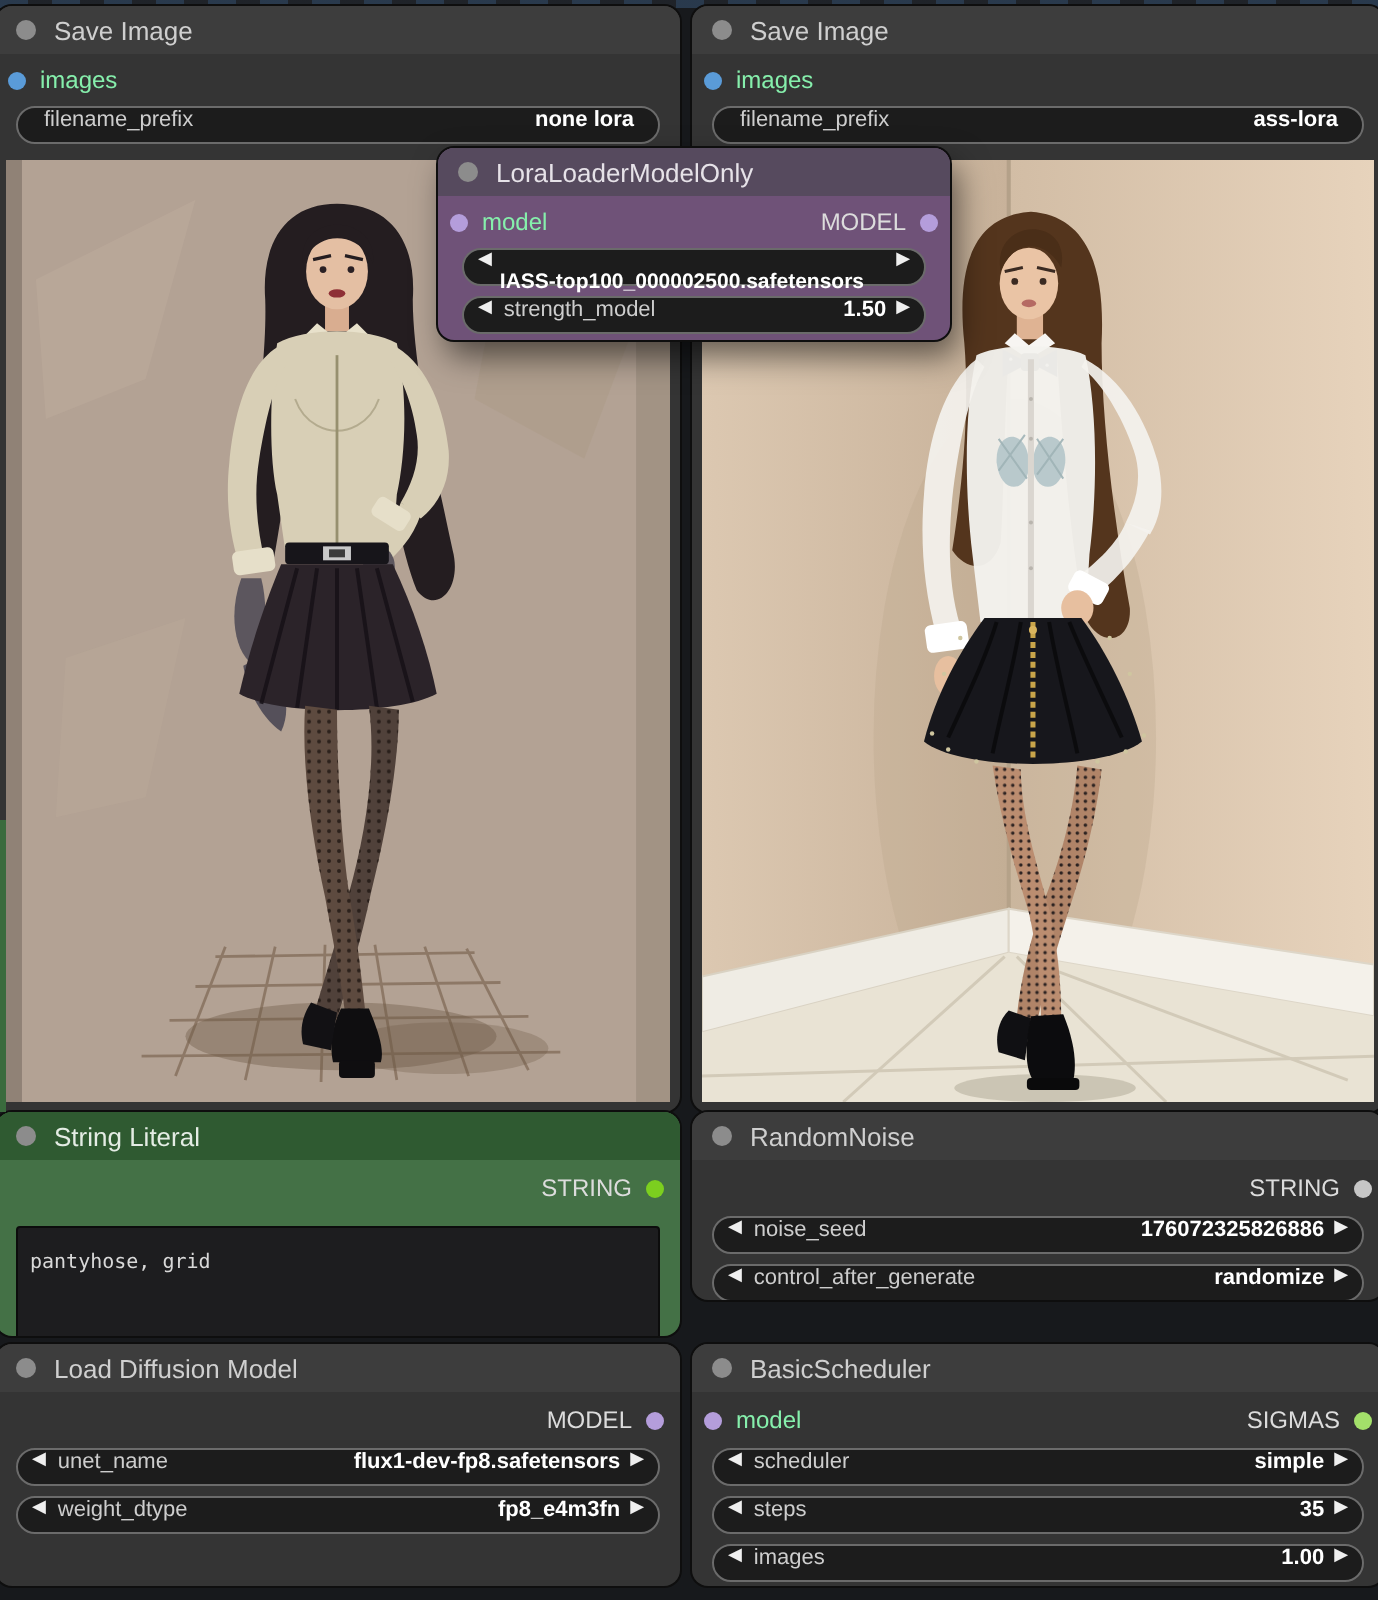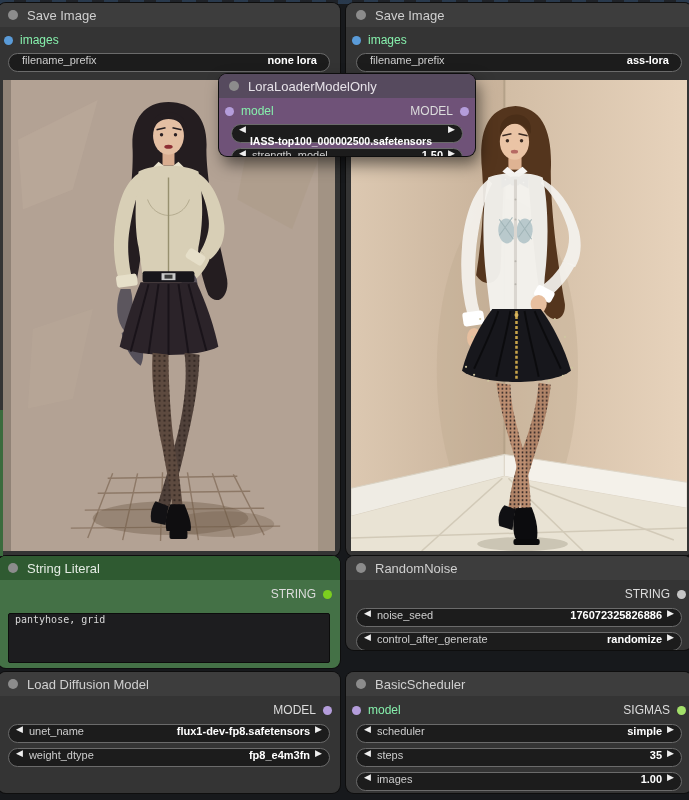--- a/index.html
+++ b/index.html
@@ -30,21 +30,21 @@
   .widget{height:17px;flex:none;border-radius:10px;background:#1c1c1c;border:1px solid #6b6b6b;
           display:flex;align-items:flex-start;margin:3px 10px 2px;padding:0 7px;font-size:11px;color:#d6d6d6;}
   .purple .widget{margin:3px 12px 2px;}
   .arrow{font-size:9px;color:#efefef;line-height:1;flex:none;cursor:pointer;}
   .wlabel{margin:0 6px;white-space:nowrap;color:#cdcdcd;}
   .wvalue{margin-left:auto;margin-right:5px;font-weight:700;color:#fff;white-space:nowrap;}
   .wvalue.fill{margin-left:4px;margin-right:auto;margin-top:10px;}
   .preview{flex:1;margin:6px 5px 5px;background:#141414;overflow:hidden;}
   .preview svg{display:block;width:100%;height:100%;}
   textarea.prompt{margin:8px 10px;height:48px;flex:none;resize:none;background:#1d1d1f;
-    border:1px solid #0c0c0c;border-radius:2px;color:#d8d8d8;padding:0 6px;
+    border:1px solid #0c0c0c;border-radius:2px;color:#d8d8d8;padding:12px 6px;
     font:10px "DejaVu Sans Mono",monospace;outline:none;}
   .sliver{position:absolute;left:0;top:410px;width:3px;height:146px;background:#3a6b3d;z-index:15;}
 </style>
 </head>
 <body>
 
 <div id="canvas">
   <div class="links-strip"></div>
   <div class="sliver"></div>
 
@@ -238,21 +238,21 @@
           <path d="M144,304 C148,332 156,358 162,378 C166,396 168,414 168,432 L178,430 C178,412 176,394 172,376 C166,354 158,328 158,306 Z" fill="#bb8d70"></path>
           <path d="M144,304 C148,332 156,358 162,378 C166,396 168,414 168,432 L178,430 C178,412 176,394 172,376 C166,354 158,328 158,306 Z" fill="url(#fnR)"></path>
           <path d="M152,427 L163,431 L160,452 L147,448 C145,440 147,432 152,427 Z" fill="#101013"></path>
           <path d="M163,430 C160,444 160,456 164,462 L184,462 C186,453 184,441 179,429 Z" fill="#0c0c0e"></path>
           <rect x="161" y="461" width="26" height="6" rx="2" fill="#0a0a0b"></rect>
         </g>
       </svg>
     </div>
   </div>
 
-  <div class="node purple" style="left:219px;top:74px;width:256px;height:82px;">
+  <div class="node purple" style="left:219px;top:74px;width:256px;height:96px;">
     <div class="ntitle">
       <span class="tdot"></span>
       <span>LoraLoaderModelOnly</span>
     </div>
     <div class="iorow">
       <div class="inport">
         <span class="pdot dot-model"></span>
         <span>model</span>
       </div>
       <div class="outport">

